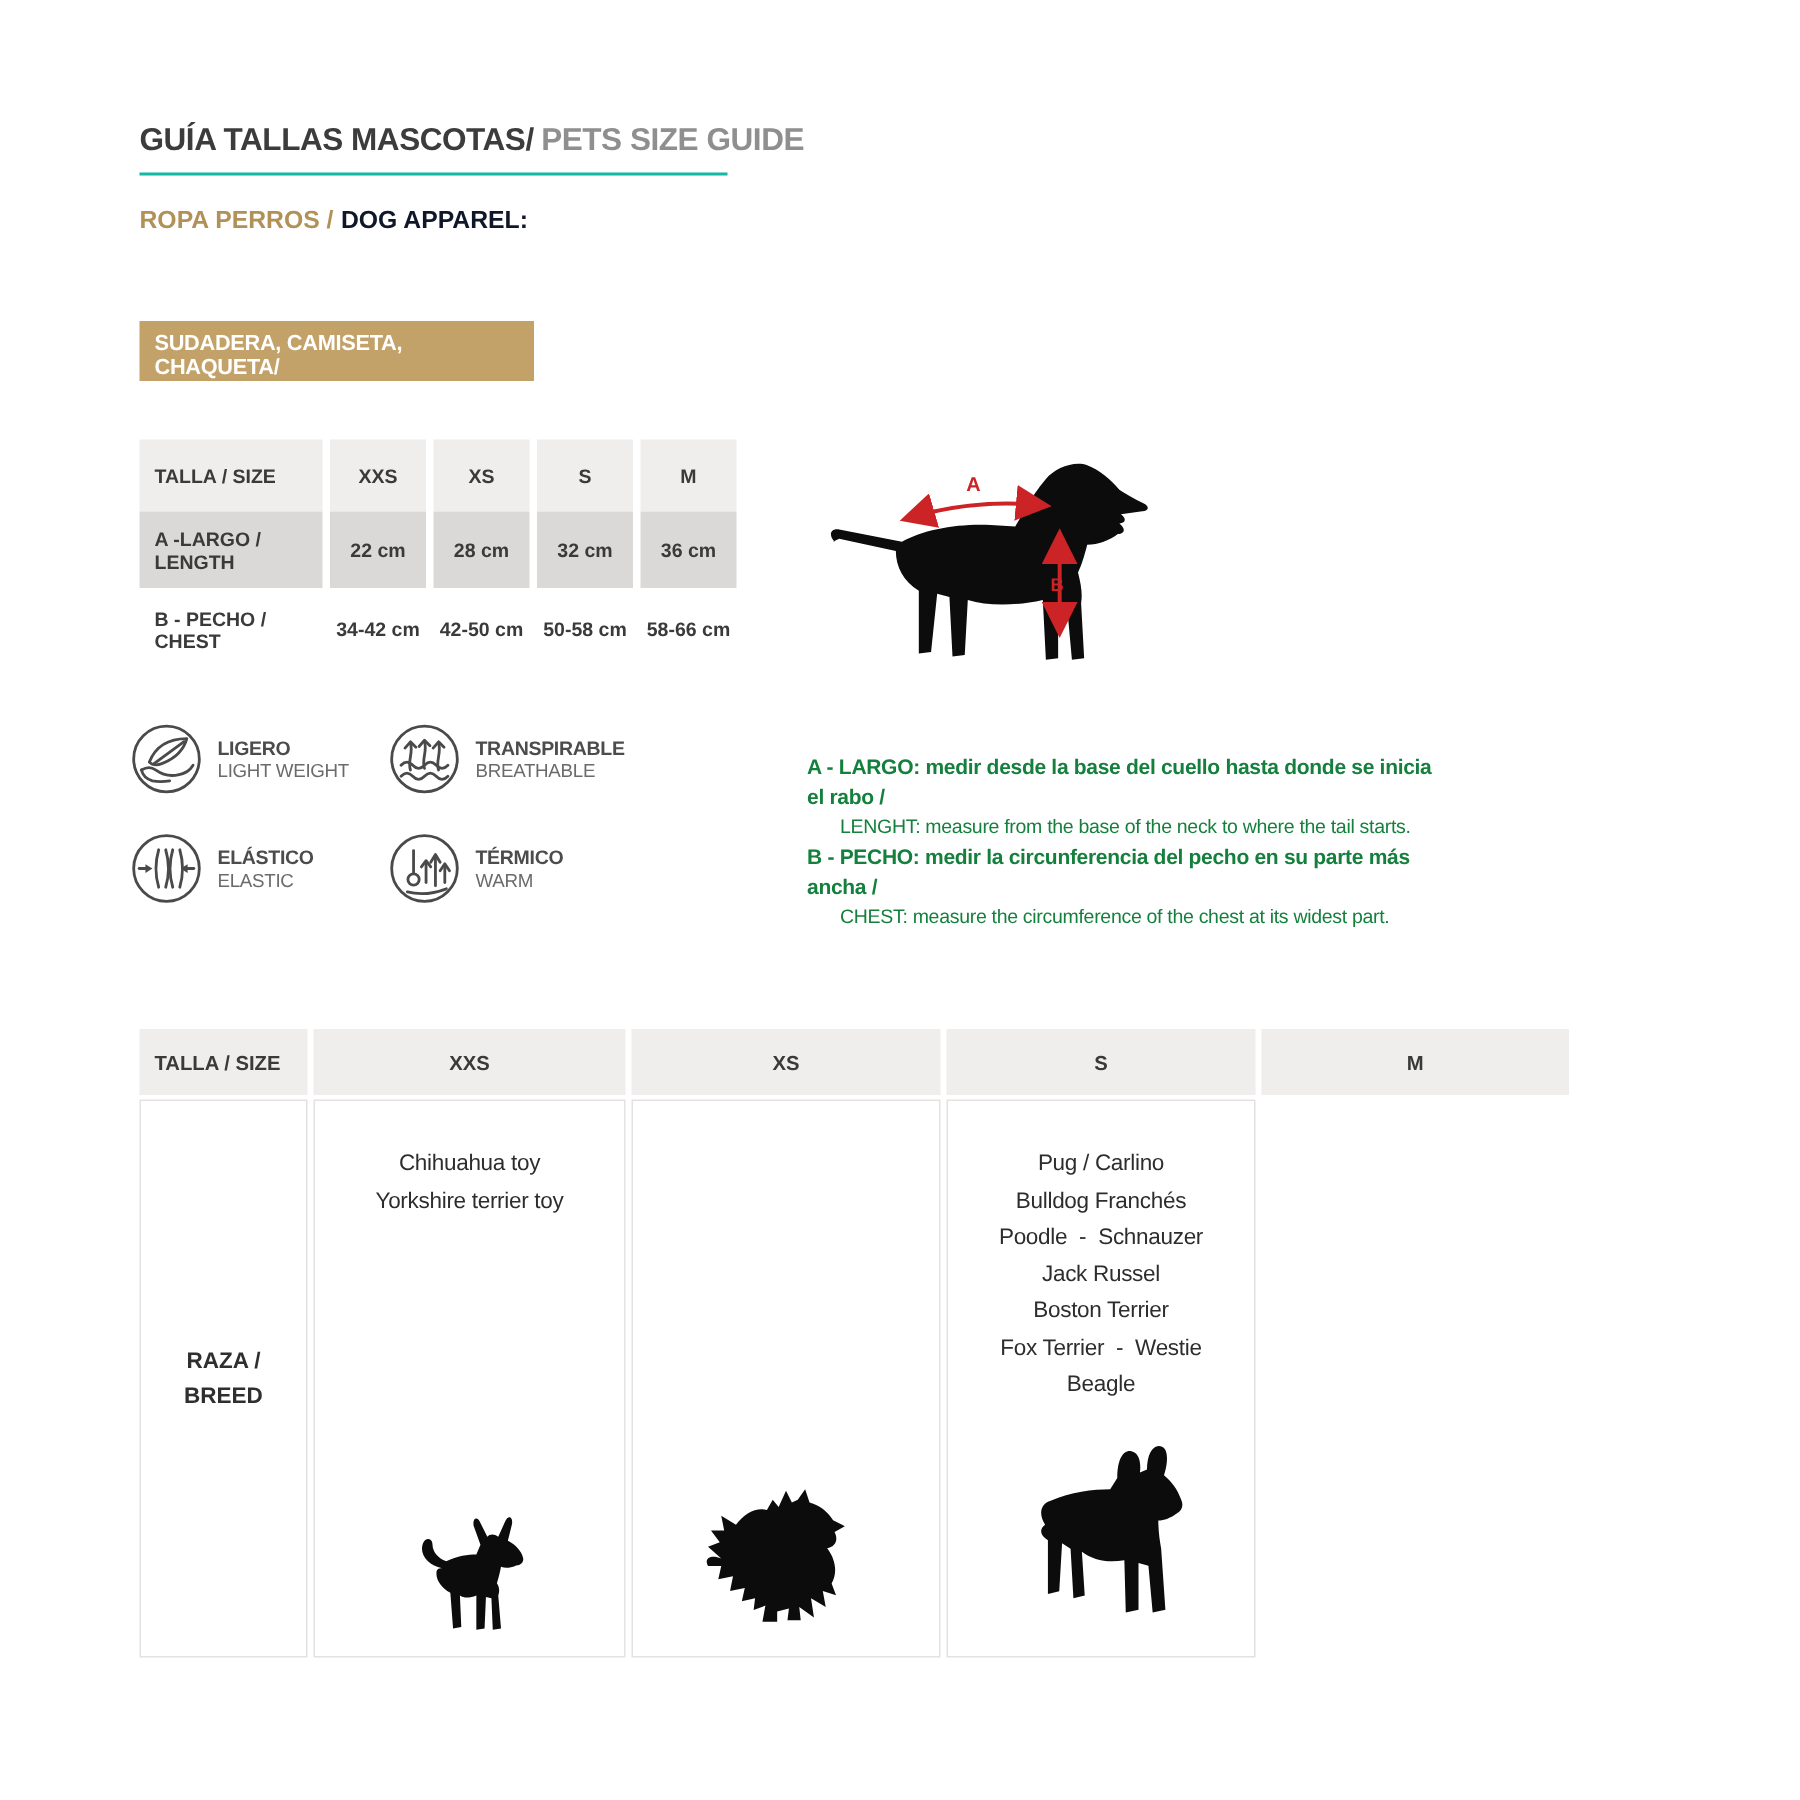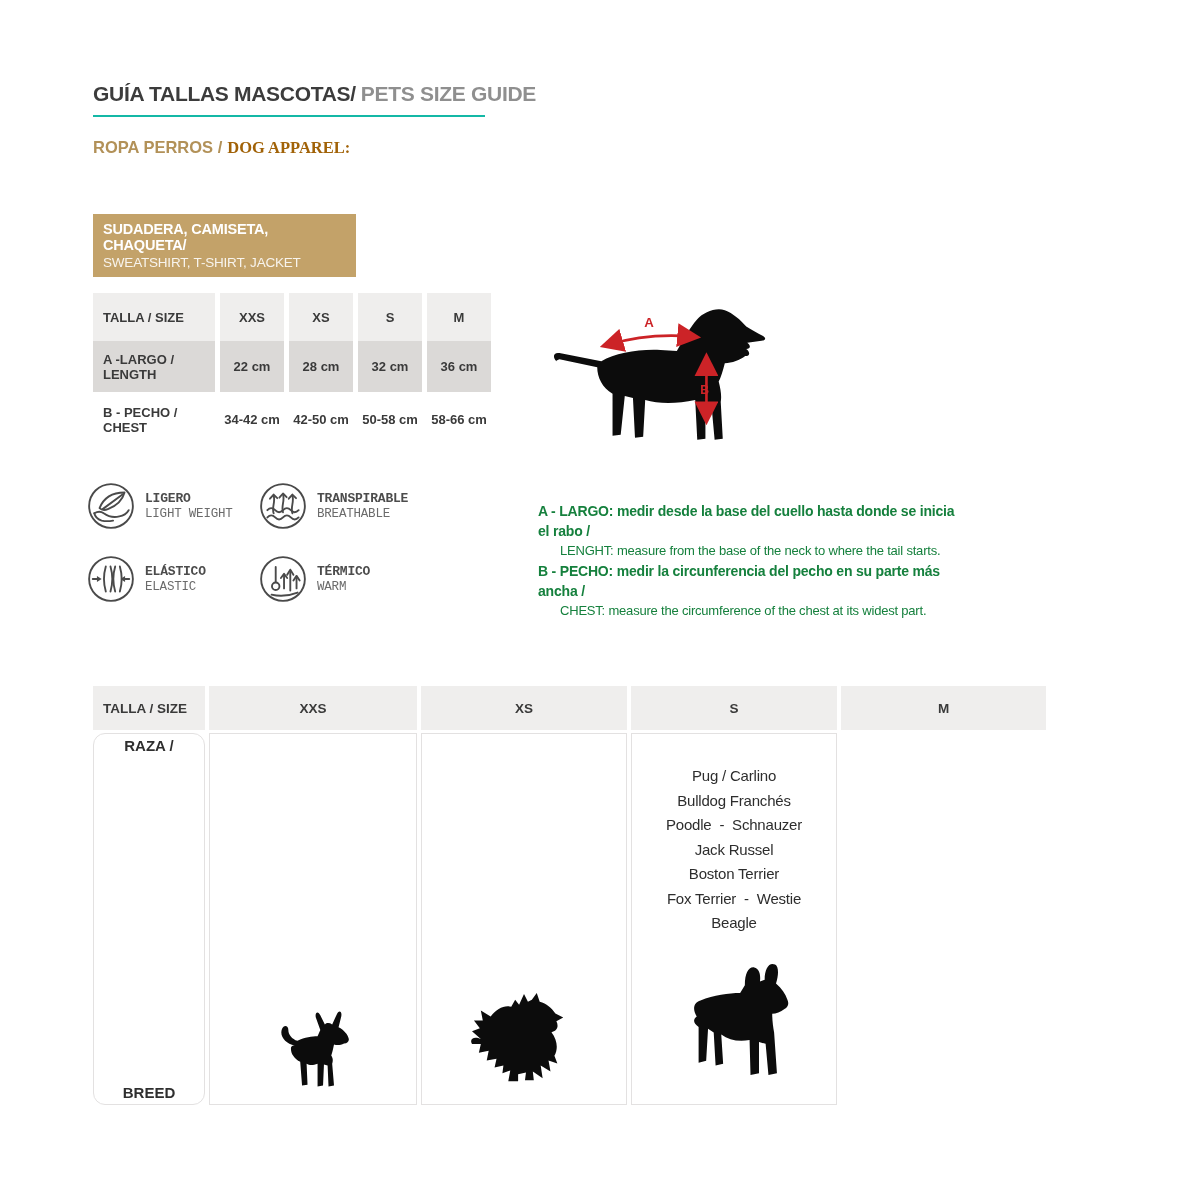--- a/index.html
+++ b/index.html
@@ -6,24 +6,24 @@
   .canvas{position:relative;width:1200px;height:1200px;background:#ffffff;overflow:hidden;
           font-family:"Liberation Sans",sans-serif;color:#3a3a3a;}
 
   
   .title{position:absolute;left:93px;top:82px;width:392px;margin:0;
          font-size:21px;font-weight:bold;letter-spacing:-.3px;color:#3c3c3c;
          padding-bottom:9px;border-bottom:2px solid #14b8a6;white-space:nowrap;}
   .title .en{color:#8f8f8f;margin-left:5px;}
   .subtitle{position:absolute;left:93px;top:138px;font-size:16.5px;font-weight:bold;white-space:nowrap;}
   .subtitle .es{color:#b29158;}
-  .subtitle .en{color:#a16207;margin-left:5px;font-family:Liberation Serif, serif;}
-
-  
-  .category-box{position:absolute;left:93px;top:214px;width:263px;height:63px;background:#c3a269;
+  .subtitle .en{color:#0f172a;margin-left:5px;}
+
+  
+  .category-box{position:absolute;left:93px;top:214px;width:263px;height:40px;background:#c3a269;
                 box-sizing:border-box;padding:7px 10px 0 10px;}
   .cat-es{color:#ffffff;font-size:14.5px;font-weight:bold;letter-spacing:-.2px;}
   .cat-en{color:rgba(255,255,255,.88);font-size:13.5px;letter-spacing:-.2px;margin-top:2px;}
 
   
   .size-table{position:absolute;left:93px;top:293px;display:grid;
               grid-template-columns:122px 64px 64px 64px 64px;
               grid-template-rows:48px 51px 55px;column-gap:5px;}
   .size-table .cell{display:flex;align-items:center;justify-content:center;
                     font-size:13px;font-weight:bold;color:#3a3a3a;}
@@ -31,42 +31,42 @@
   .size-table .th{background:#efeeed;}
   .size-table .ra{background:#dbd9d7;}
   .size-table .rb{background:#ffffff;}
 
   
   .diagram{position:absolute;left:550px;top:303px;}
 
   
   .features{position:absolute;left:86px;top:481px;display:grid;
             grid-template-columns:172px 172px;row-gap:23px;}
-  .feature{display:flex;align-items:center;gap:9px;font-family:Liberation Mono, monospace;}
+  .feature{display:flex;align-items:center;gap:9px;}
   .feat-icon{flex:0 0 auto;}
   .feat-es{font-size:13px;font-weight:bold;color:#4c4c4c;letter-spacing:-.2px;}
   .feat-en{font-size:12.5px;color:#6b6b6b;letter-spacing:-.2px;margin-top:1px;}
 
   
   .notes{position:absolute;left:538px;top:501px;width:430px;color:#15803d;}
   .note-bold{font-size:14px;font-weight:bold;line-height:20px;letter-spacing:-.2px;}
   .note-reg{font-size:13px;line-height:20px;padding-left:22px;letter-spacing:-.2px;}
 
   
   .breed-header{position:absolute;left:93px;top:686px;display:grid;
                 grid-template-columns:112px 208px 206px 206px 205px;column-gap:4px;height:44px;}
   .breed-header .cell{background:#efeeed;display:flex;align-items:center;justify-content:center;
                       font-size:13.5px;font-weight:bold;color:#3a3a3a;}
   .breed-header .lbl{justify-content:flex-start;padding-left:10px;}
   .breed-body{position:absolute;left:93px;top:733px;display:grid;
               grid-template-columns:112px 208px 206px 206px 205px;column-gap:4px;height:372px;}
   .breed-body .bcell{border:1px solid #e3e1e1;background:#ffffff;box-sizing:border-box;
                      display:flex;flex-direction:column;align-items:center;
                      padding-top:30px;padding-bottom:12px;}
-  .raza-cell{justify-content:space-between;padding:0 !important;border-radius:12px;}
+  .raza-cell{justify-content:center;padding:0 !important;}
   .raza-line{font-size:15px;font-weight:bold;color:#2f2f2f;text-align:center;line-height:23px;}
   .breed-line{font-size:15px;color:#2d2d2d;text-align:center;line-height:24.5px;
               white-space:pre-wrap;letter-spacing:-.2px;}
   .dog-wrap{margin-top:auto;display:flex;align-items:flex-end;justify-content:center;}
 </style>
 </head>
 <body>
 
 <div class="canvas">
 
@@ -200,20 +200,24 @@
   </div>
 
   <div class="breed-body">
 
     <div class="bcell raza-cell">
       <div class="raza-line">RAZA /</div>
       <div class="raza-line">BREED</div>
     </div>
 
     <div class="bcell">
+      <div>
+          <div class="breed-line">Chihuahua toy</div>
+          <div class="breed-line">Yorkshire terrier toy</div>
+        </div>
       <div class="dog-wrap">
         <svg width="78" height="84" viewBox="0 0 80 92">
           <path fill="#0c0c0c" d="M20 41 C10 39 3 31 6 23 C8 18 13 19 13 24 C13 29 17 34 23 36 C31 32 39 31 45 31 L48 24 L43 10 C42 4 46 3 48 8 L53 18 C55 16 58 16 61 18 L66 7 C68 2 72 3 71 9 L68 21 C74 24 78 29 79 33 C80 36 78 39 74 39 C70 41 66 41 63 40 C62 45 61 49 60 52 C62 55 62 58 61 61 L63 85 L57 86 L56 63 L52 62 L51 85 L45 86 L45 61 C40 63 36 63 33 61 L34 84 L28 85 L26 59 C19 55 15 49 16 43 C17 41 18 41 20 41 Z"></path>
         </svg>
       </div>
     </div>
 
 
     <div class="bcell">
       <div class="dog-wrap">

